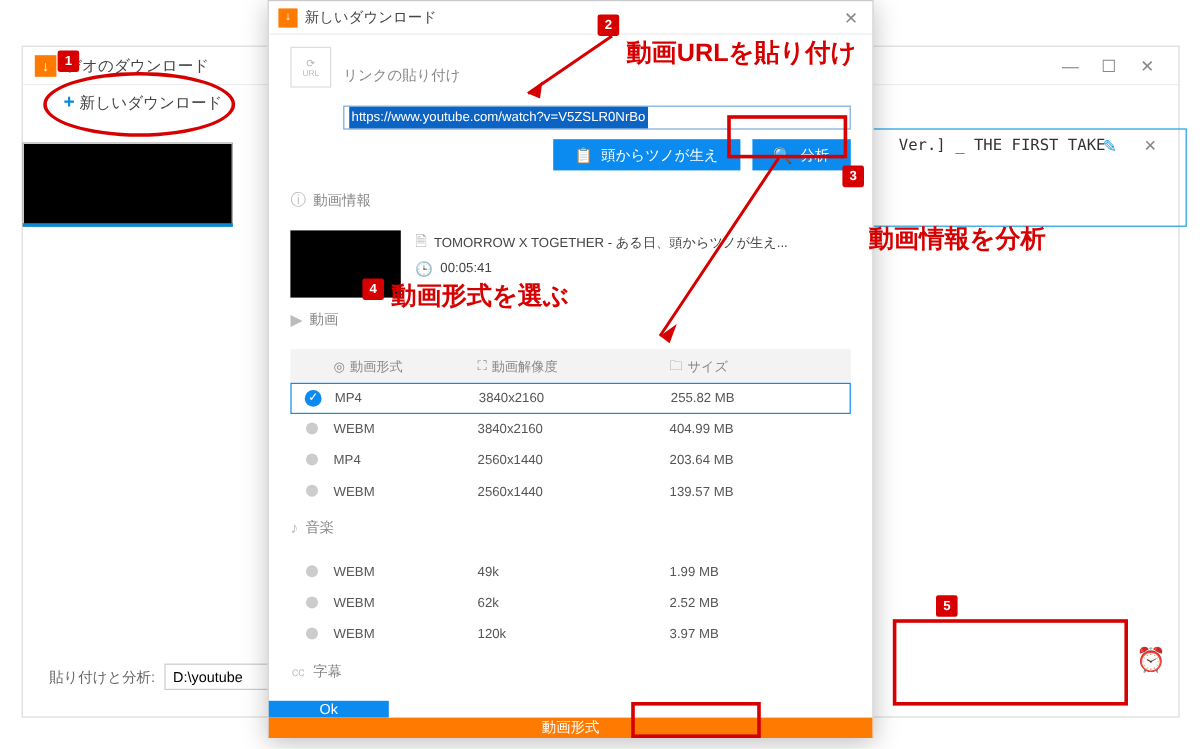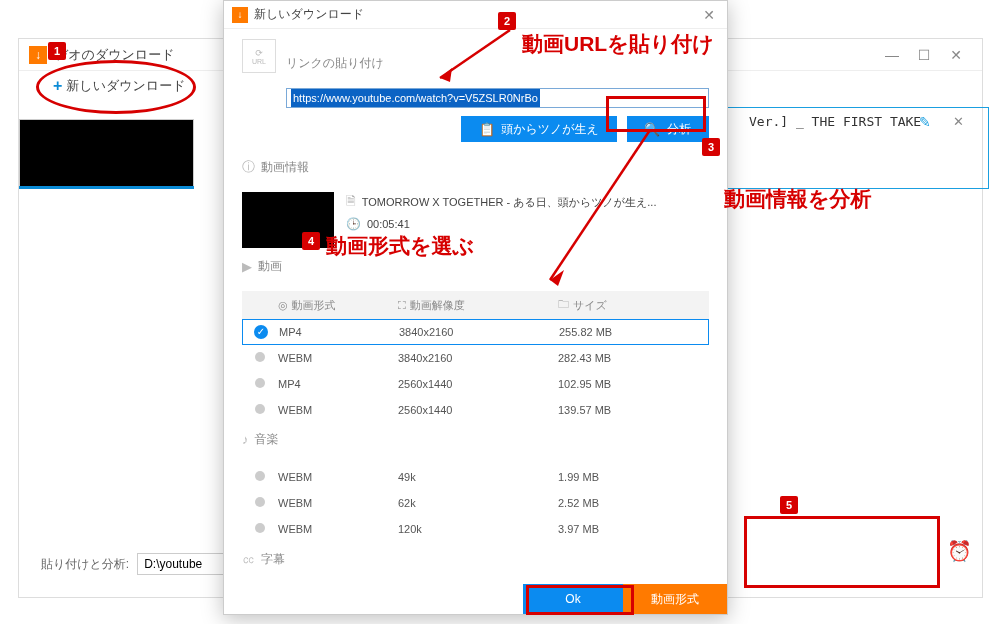--- a/index.html
+++ b/index.html
@@ -65,21 +65,21 @@
 .fmt-row { display:flex; height:26px; align-items:center; font-size:11px; color:#555;}
 .fmt-row.sel{border:1.5px solid #0b8bf0;}
 .fmt-row .radio{width:36px; text-align:center;}
 .fmt-row .radio .dot{display:inline-block; width:10px; height:10px; border-radius:50%; background:#ccc;}
 .fmt-row .radio .chk{display:inline-block; width:14px; height:14px; border-radius:50%; background:#0b8bf0; color:#fff; font-size:10px; line-height:14px;}
 
 .sub-row { display:flex; align-items:center; gap:18px; margin-top:10px; font-size:12px; color:#666;}
 .sub-row .cb{width:14px; height:14px; border:1px solid #aaa; display:inline-block;}
 .sub-row select{width:110px; height:22px; border:1px solid #ccc; color:#aaa; font-size:11px;}
 
-.dlg-footer { height:30px; display:flex;}
+.dlg-footer { height:30px; display:flex;flex-direction:column;}
 .dlg-footer .sp{flex:1;}
 .dlg-footer button{height:100%; border:none; font-size:12px; padding:0 28px; color:#fff;}
 .ok-btn{background:#0b8bf0; width:100px;}
 .cancel-btn{background:#ff7a00;}
 
 
 .anno { position:absolute; pointer-events:none; }
 .anno-box { border:3px solid #d60000; }
 .anno-num { position:absolute; width:18px; height:18px; background:#d60000; color:#fff; font-size:11px; font-weight:bold; display:flex; align-items:center; justify-content:center; border-radius:2px;}
 .anno-text { position:absolute; color:#d60000; font-size:21px; font-weight:bold;}
@@ -190,27 +190,27 @@
           <div class="fmt-row sel">
     <div class="radio"><span class="chk">✓</span></div>
     <div class="col-f">MP4</div>
             <div class="col-res">3840x2160</div>
             <div class="col-sz">255.82 MB</div>
           </div>
           <div class="fmt-row ">
     <div class="radio"><span class="dot"></span></div>
     <div class="col-f">WEBM</div>
             <div class="col-res">3840x2160</div>
-            <div class="col-sz">282.43 MB</div>
+            <div class="col-sz">404.99 MB</div>
           </div>
           <div class="fmt-row ">
     <div class="radio"><span class="dot"></span></div>
     <div class="col-f">MP4</div>
             <div class="col-res">2560x1440</div>
-            <div class="col-sz">102.95 MB</div>
+            <div class="col-sz">203.64 MB</div>
           </div>
           <div class="fmt-row ">
     <div class="radio"><span class="dot"></span></div>
     <div class="col-f">WEBM</div>
             <div class="col-res">2560x1440</div>
             <div class="col-sz">139.57 MB</div>
           </div>
         </div>
     </div>
 

